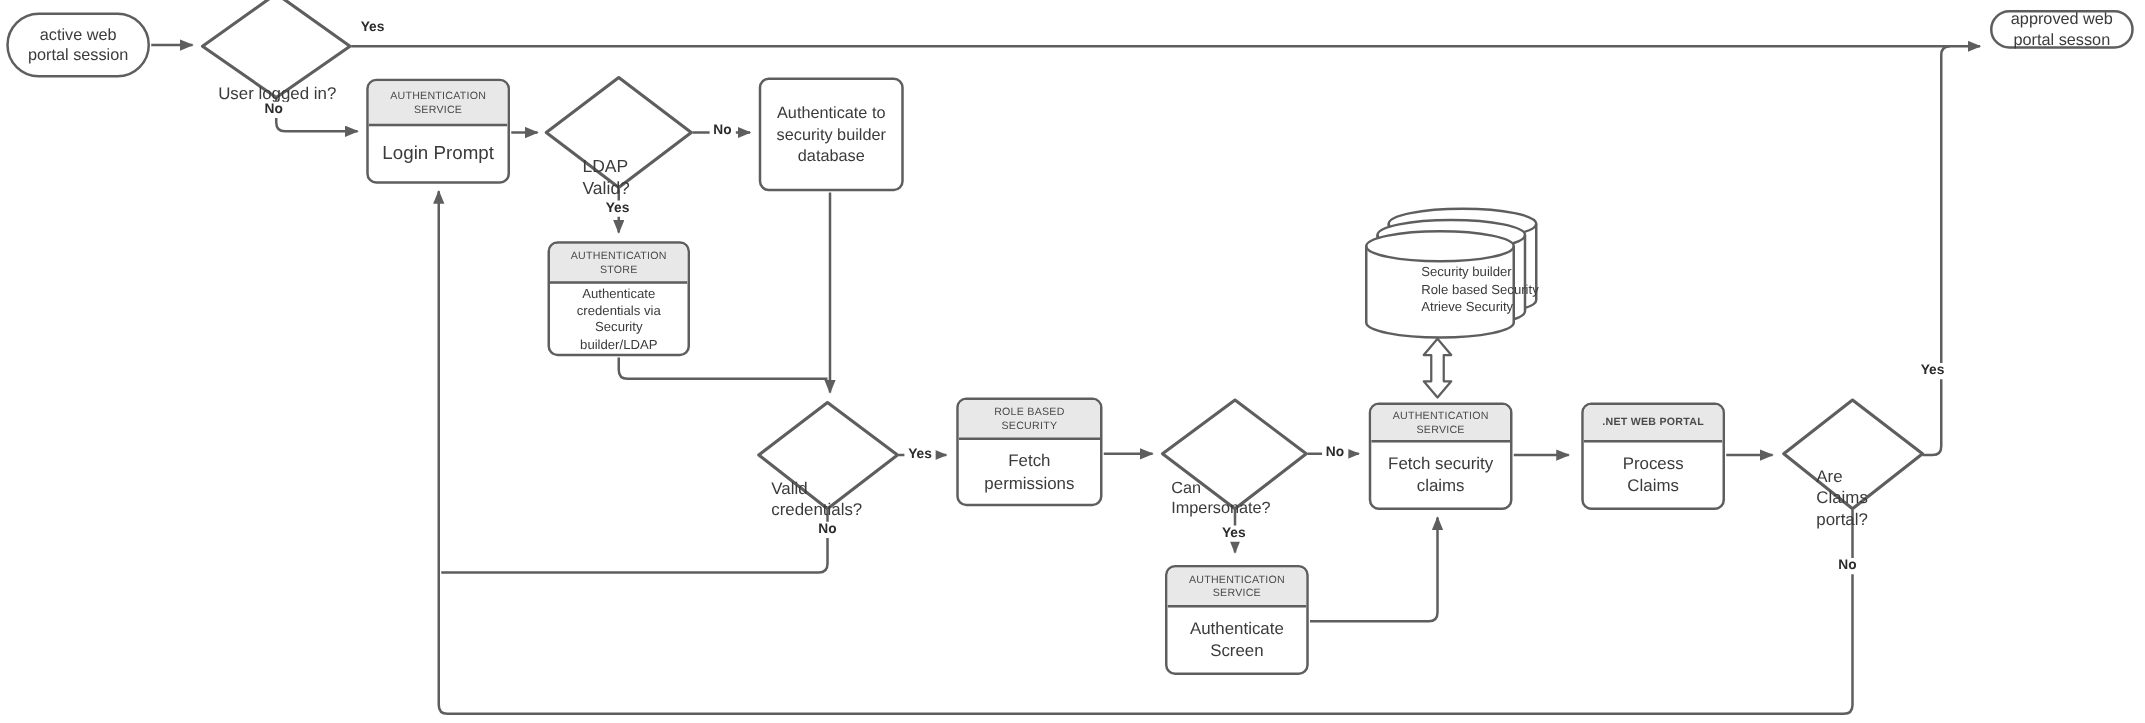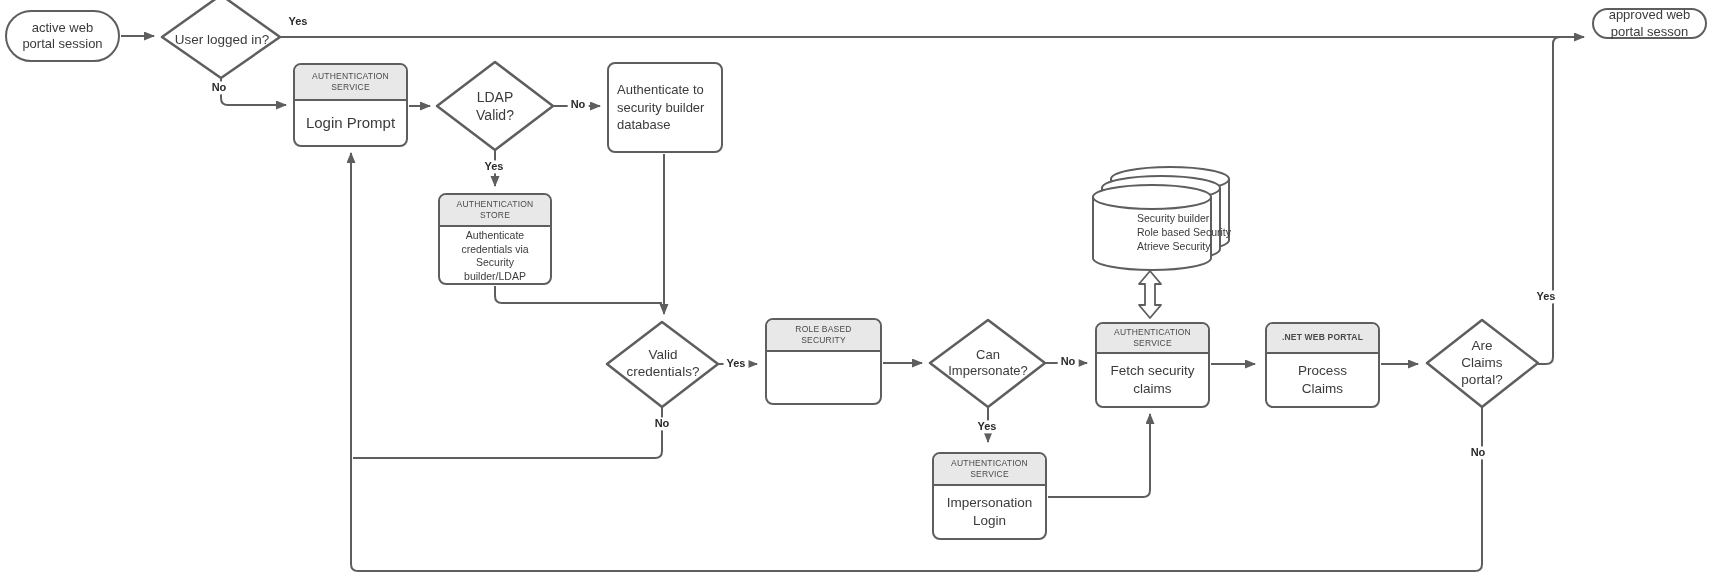--- a/index.html
+++ b/index.html
@@ -71,32 +71,33 @@
   
   .pbox {
     position: absolute;
     box-sizing: border-box;
     border: 2.5px solid #5e5e5e;
     border-radius: 8px;
     background: #fff;
     display: flex;
     align-items: center;
     justify-content: center;
+    text-align: center;
     font-size: 13px;
     line-height: 1.35;
     padding: 2px 8px;
   }
 
   
   .dtext {
     position: absolute;
     transform: translate(-50%, -50%);
-    text-align: center;
     font-size: 13.5px;
     line-height: 1.25;
+    margin-top: 36px;
   }
 
   
   .elabel {
     position: absolute;
     transform: translate(-50%, -50%);
     background: #ffffff;
     font-size: 11px;
     font-weight: bold;
     color: #2b2b2b;
@@ -185,30 +186,31 @@
     <div class="hbox-body" style="font-size:15px;">Login Prompt</div>
   </div>
 
   <div class="hbox" style="left:438px; top:193px; width:114px; height:92px;">
     <div class="hbox-header" style="height:32px;">AUTHENTICATION STORE</div>
     <div class="hbox-body" style="font-size:10.5px;">Authenticate credentials via Security builder/LDAP</div>
   </div>
 
   <div class="hbox" style="left:765px; top:318px; width:117px; height:87px;">
     <div class="hbox-header" style="height:32px;">ROLE BASED SECURITY</div>
+    <div class="hbox-body">Fetch permissions</div>
   </div>
 
   <div class="hbox" style="left:1095px; top:322px; width:115px; height:86px;">
     <div class="hbox-header" style="height:30px;">AUTHENTICATION SERVICE</div>
     <div class="hbox-body">Fetch security claims</div>
   </div>
 
   <div class="hbox" style="left:932px; top:452px; width:115px; height:88px;">
     <div class="hbox-header" style="height:32px;">AUTHENTICATION SERVICE</div>
-    <div class="hbox-body">Impersonation Login</div>
+    <div class="hbox-body">Authenticate Screen</div>
   </div>
 
   <div class="hbox" style="left:1265px; top:322px; width:115px; height:86px;">
     <div class="hbox-header" style="height:30px;font-weight:bold;">.NET WEB PORTAL</div>
     <div class="hbox-body" style="padding:2px 16px;">Process Claims</div>
   </div>
 
   <div class="pbox" style="left:607px; top:62px; width:116px; height:91px;">
     <span>Authenticate to security builder database</span>
   </div>

